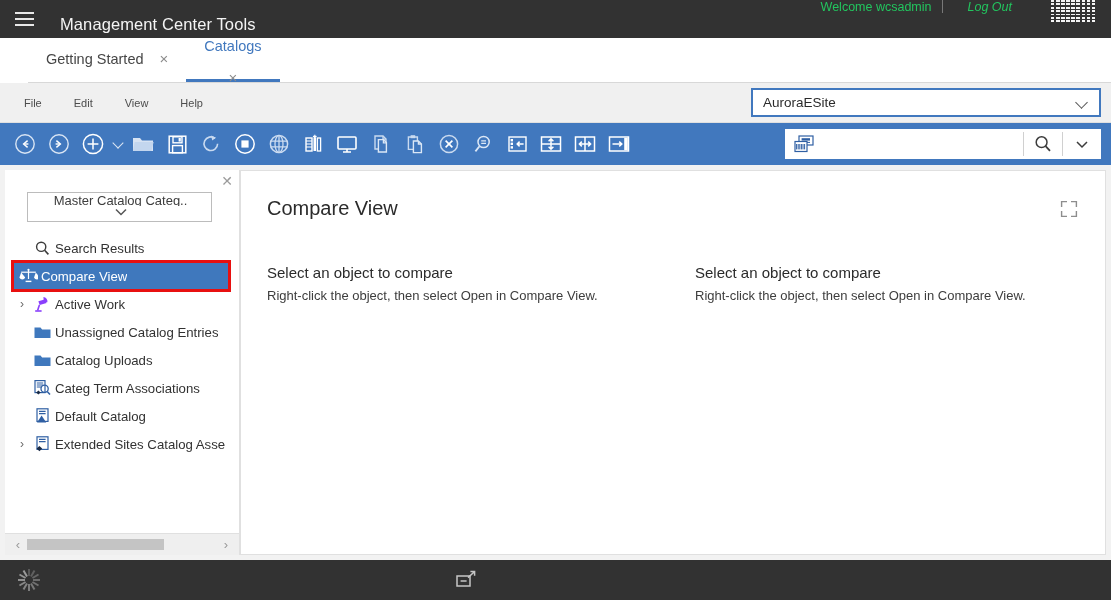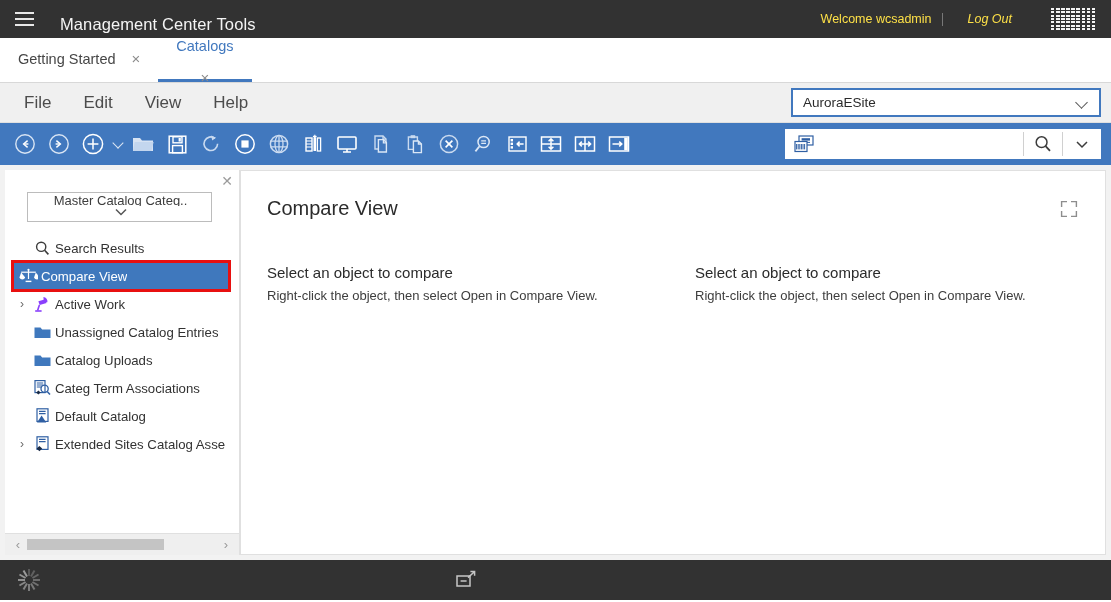--- a/index.html
+++ b/index.html
@@ -18,21 +18,21 @@
     display:flex; align-items:center; position:relative;
   }
   .hamburger {
     width: 48px; height: 38px; display:flex; flex-direction:column;
     align-items:center; justify-content:center; gap:4px; cursor:pointer;
   }
   .hamburger span { display:block; width:19px; height:2px; background:#e8e8e8; }
   .app-title { font-size: 16.5px; color:#f4f4f4; margin-left: 12px; letter-spacing:0.1px;margin-top:11px; }
   .topbar-right {
     position:absolute; right: 0; top:0; height:38px;
-    display:flex; align-items:center; gap:0; font-size:12.5px; color:#fde047;
+    display:flex; align-items:flex-start; gap:0; font-size:12.5px; color:#22c55e;
   }
   .topbar-right .welcome { padding: 0 10px; }
   .topbar-right .divider { width:1px; height:13px; background:#787878; }
   .topbar-right .logout { padding: 0 25px; cursor:pointer;font-style:italic; }
   .ibm-logo {
     margin-right: 14px; margin-left: 14px; display:flex; flex-direction:column;
     justify-content:center; gap:1.6px; width:46px;
   }
   .ibm-logo i {
     display:block; height:1.8px;
@@ -42,41 +42,41 @@
   .ibm-logo i.r2 { width:46px; }
   .ibm-logo i.r3 { width:46px; }
   .ibm-logo i.r4 { width:46px; }
   .ibm-logo i.r5 { width:46px; }
   .ibm-logo i.r6 { width:46px; }
   .ibm-logo i.r7 { width:46px; }
 
   
   .tabstrip {
     height: 45px; background:#ffffff; border-bottom:1px solid #d8d8d8;
-    display:flex; align-items:stretch; padding-left: 0px;
+    display:flex; align-items:stretch; padding-left: 0px; margin-left: 28px;
   }
   .tab {
     display:flex; align-items:center; gap:16px;
     padding: 0 18px; font-size:14.5px; color:#464646; cursor:pointer;
     position:relative; border-bottom: 3px solid transparent;
   }
   .tab .tab-x { color:#8c8c8c; font-size:15px; line-height:1; cursor:pointer; }
   .tab.active { color:#4178be; border-bottom: 3px solid #4178be; flex-direction: column; }
   .tab.active .tab-x { color:#8c8c8c; }
 
   
   .menubar {
     height: 40px; background:#f0f0f0; border-bottom:1px solid #e0e0e0;
     display:flex; align-items:center; position:relative; padding-left: 8px;
   }
   .menu-item {
-    font-size:17px; color:#4c4c4c; padding: 0 16px; line-height:40px; cursor:pointer;
+    font-size:11px; color:#4c4c4c; padding: 0 16px; line-height:40px; cursor:pointer;
   }
   .store-select {
-    position:absolute; right: 10px; top: 5px; width: 310px; height: 29px;
+    position:absolute; right: 10px; top: 5px; width: 350px; height: 29px;
     background:#fff; border: 2px solid #4178be; display:flex; align-items:center;
     padding: 0 10px; font-size:13.5px; color:#2b2b2b; cursor:pointer;
   }
   .store-select .label { flex:1; }
   .chev { width:12px; height:12px; position:relative; }
   .chev::before {
     content:''; position:absolute; left:0; top:1px; width:8px; height:8px;
     border-right:1.6px solid #555; border-bottom:1.6px solid #555;
     transform: rotate(45deg);
   }

